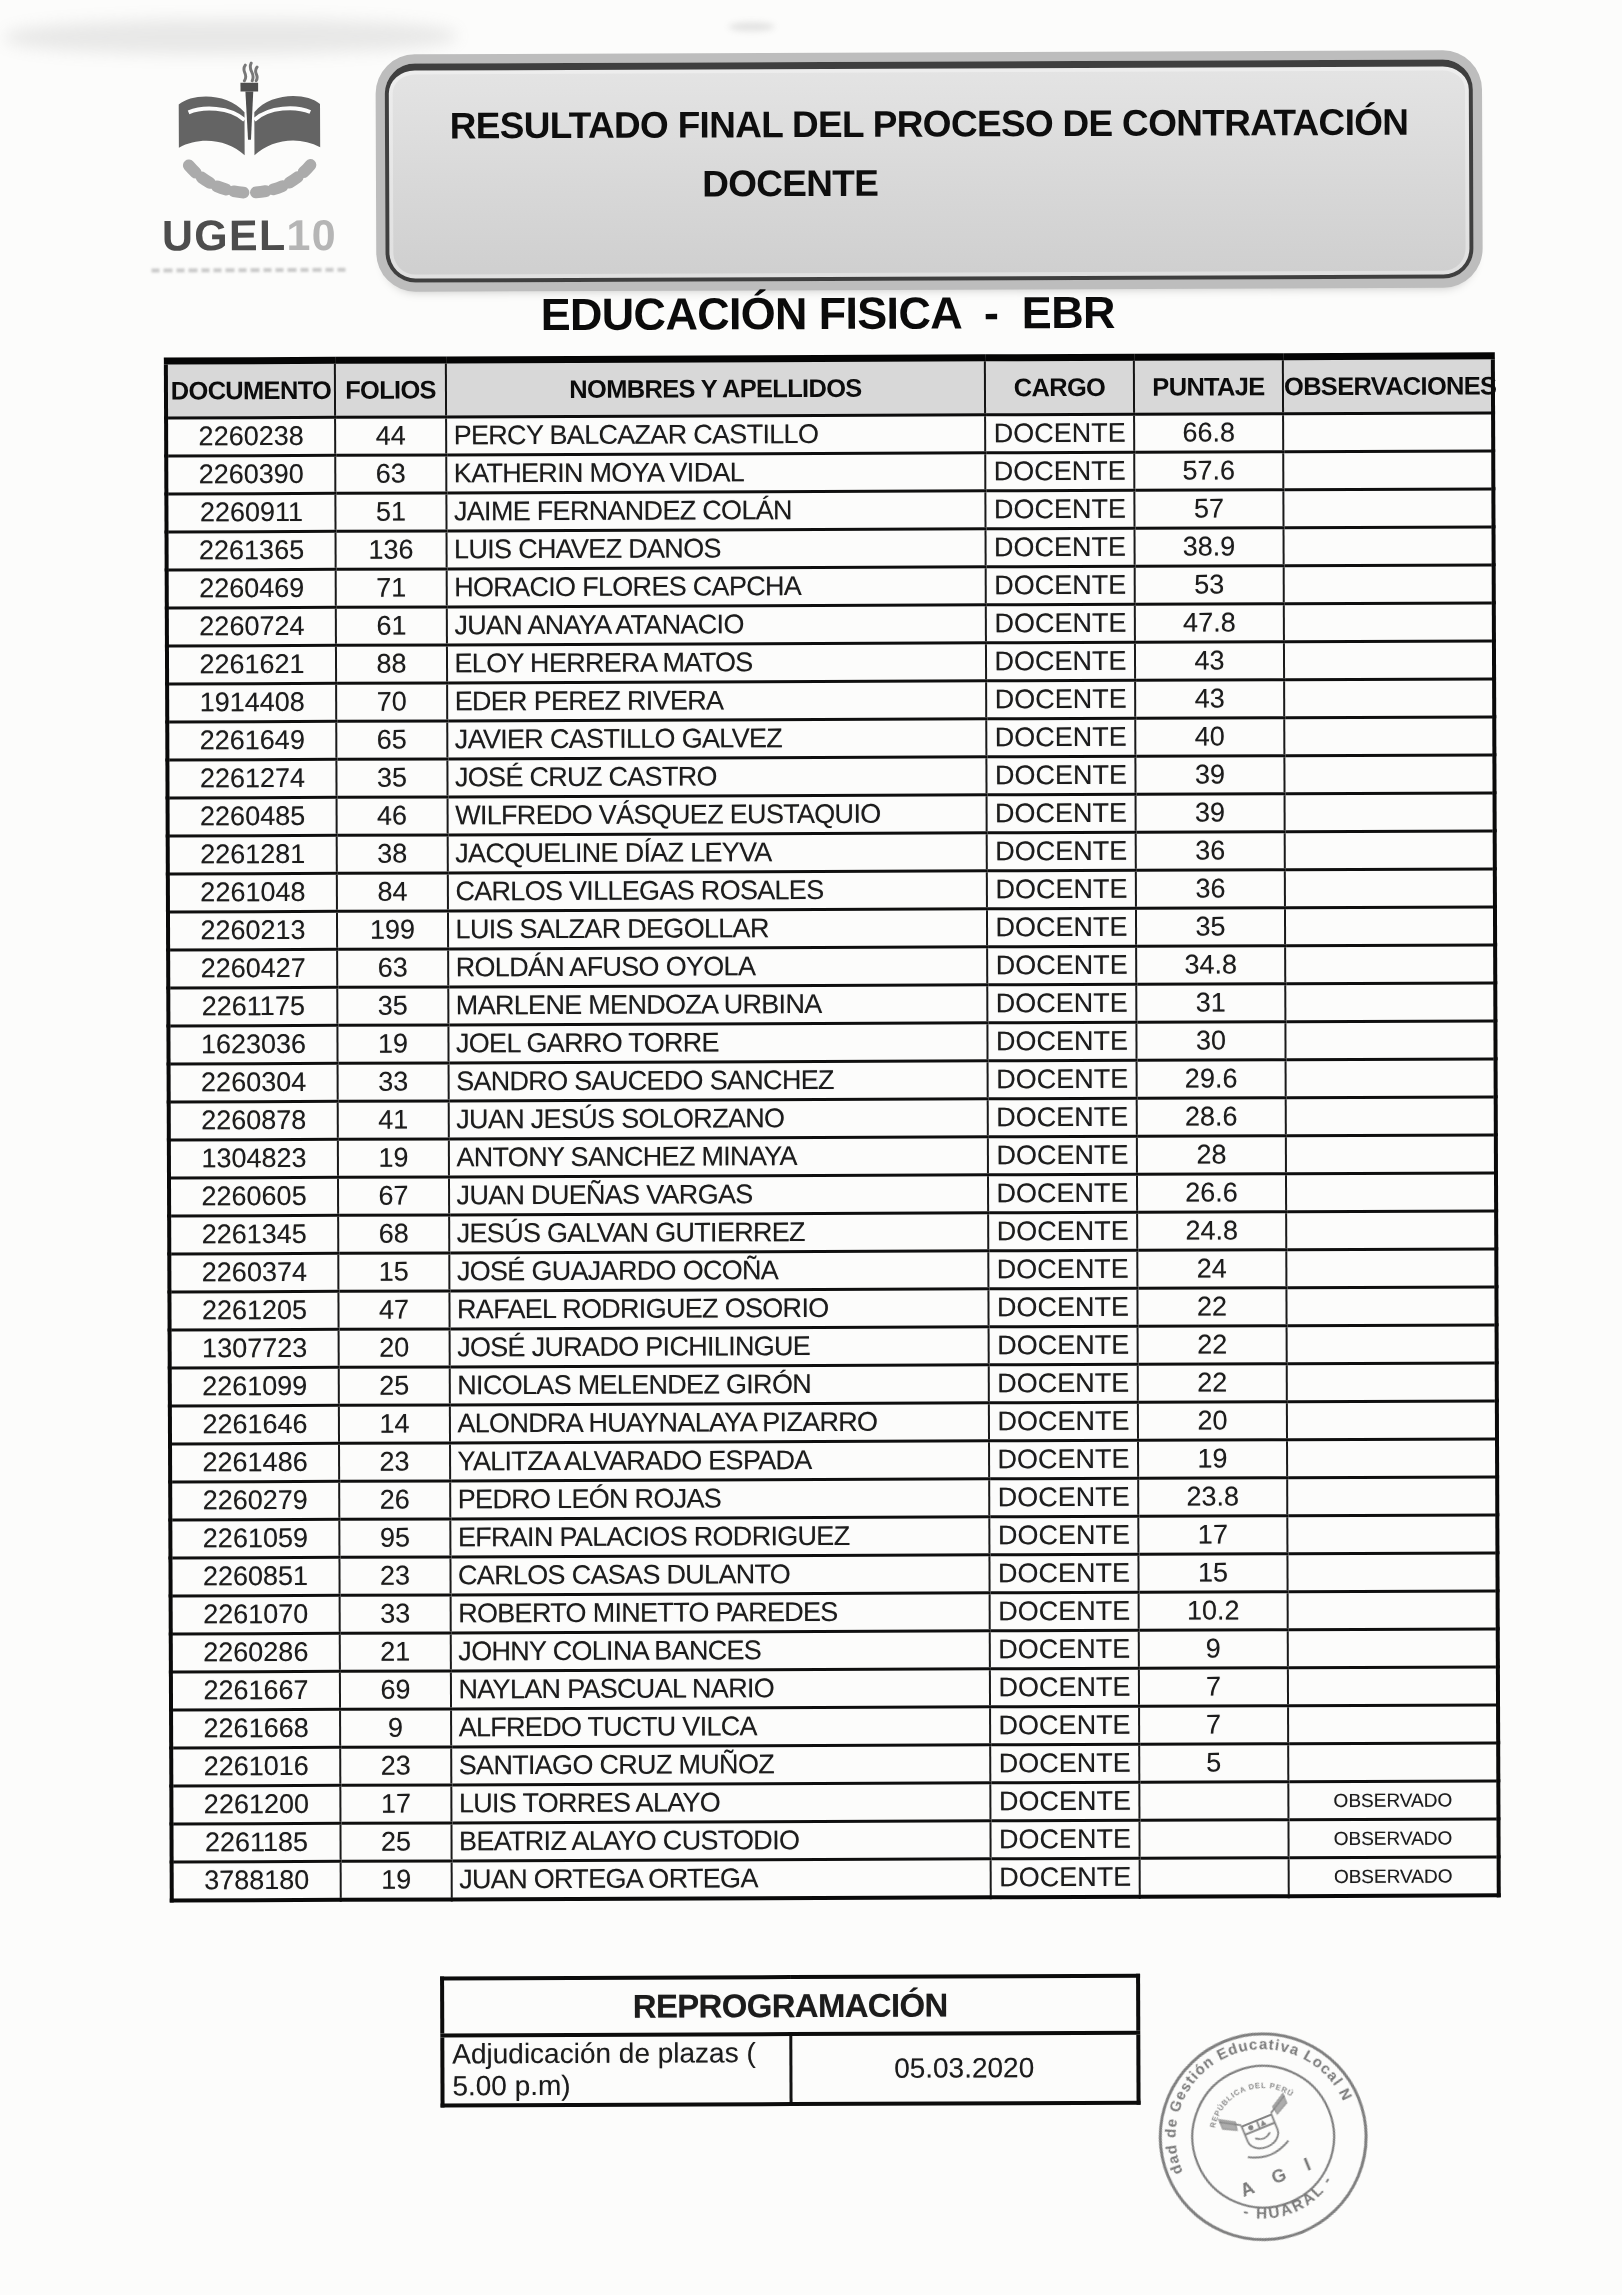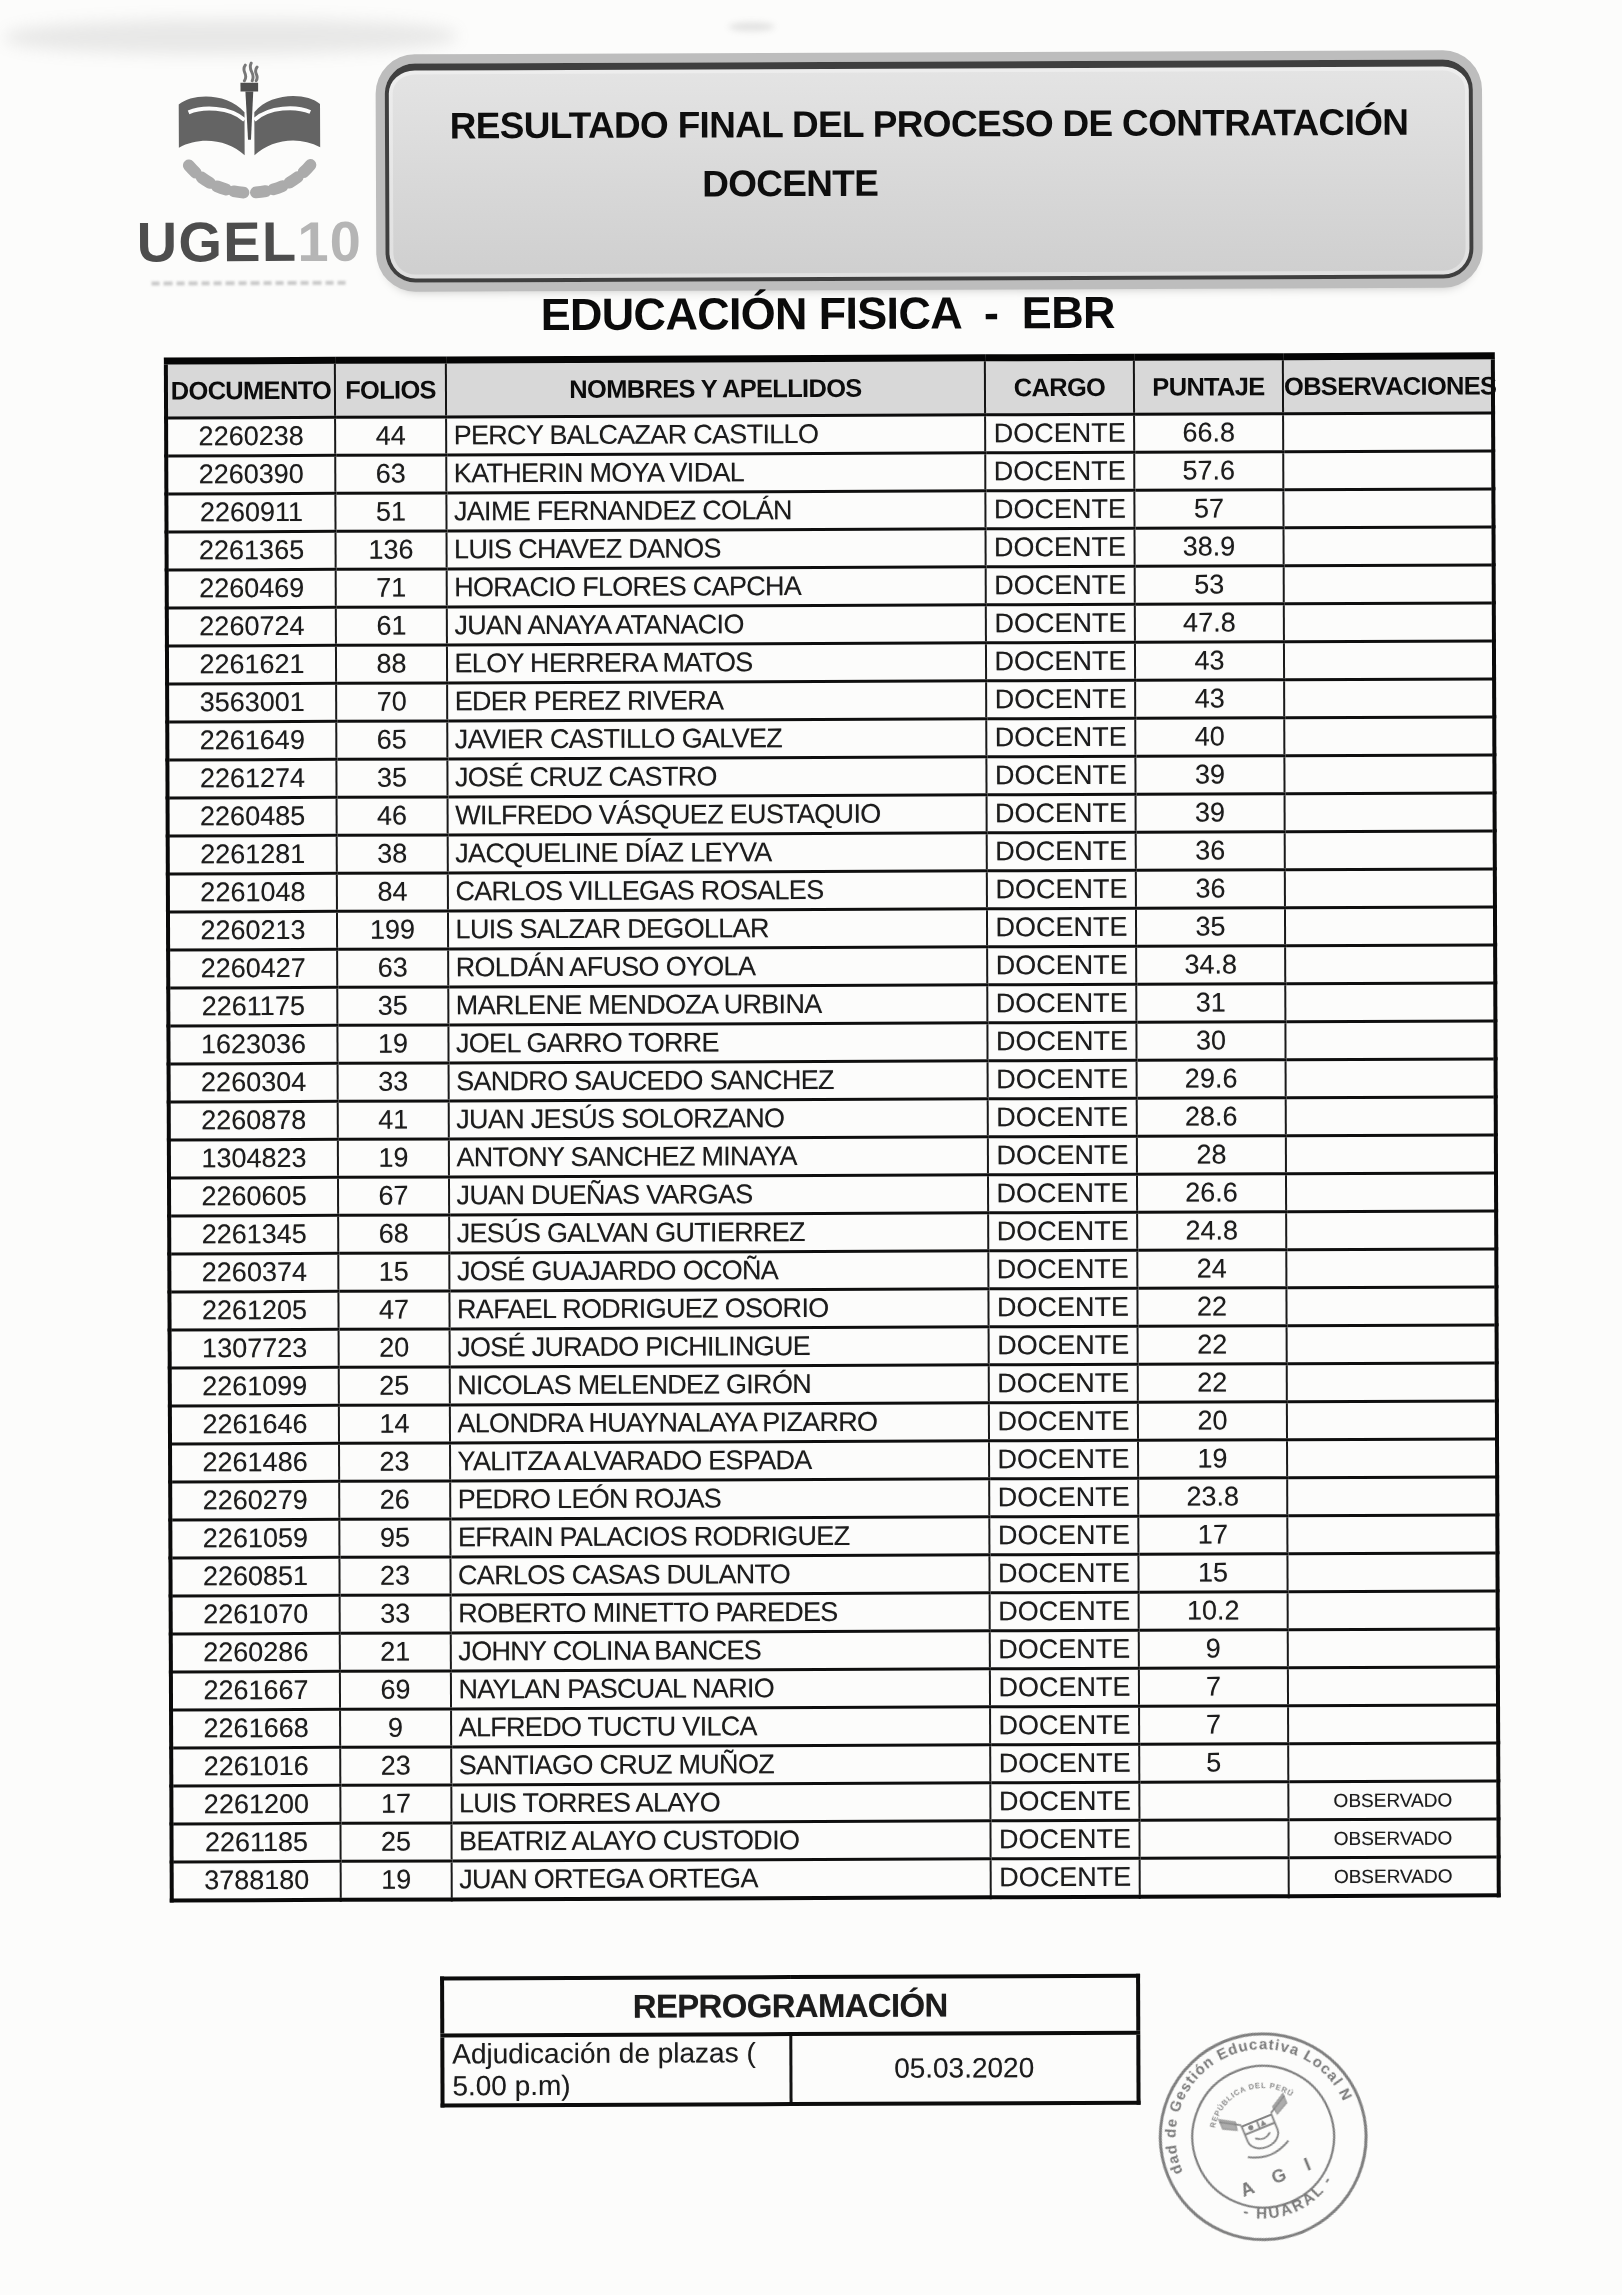--- a/index.html
+++ b/index.html
@@ -15,21 +15,21 @@
 
   
   .smudge1{position:absolute;left:7.9px;top:17px;width:452px;height:35px;background:#8f8f8f;
            opacity:.18;filter:blur(7.9px);border-radius:45%;}
   .smudge2{position:absolute;left:732px;top:22px;width:46px;height:9.2px;background:#8a8a8a;
            opacity:.22;filter:blur(3.3px);border-radius:50%;}
 
   
   .logo{position:absolute;left:139px;top:59px;width:226px;text-align:center;}
   .logo svg{display:block;margin:0 auto;width:209px;height:157px;}
-  .logo-text{font-weight:800;font-size:56px;letter-spacing:1.3px;line-height:1;margin-top:-3.9px;}
+  .logo-text{font-weight:800;font-size:43px;letter-spacing:1.3px;line-height:1;margin-top:-3.9px;}
   .logo-text .ugel{color:var(--logo-dark);}
   .logo-text .ten{color:var(--logo-light);}
   .logo-tagline{margin:10.5px auto 0;width:196px;height:4.6px;filter:blur(0.8px);opacity:.8;
     background:repeating-linear-gradient(90deg,#bdbdbd 0 8.5px,transparent 8.5px 12.4px);}
 
   
   .title-box{position:absolute;left:388px;top:62px;width:1088px;height:219px;box-sizing:border-box;
     border:4.6px solid var(--box-border);border-top-width:7.2px;border-radius:30px;
     background:linear-gradient(180deg,#e4e4e4 0%,#d7d7d7 60%,#cfcfcf 100%);
     box-shadow:0 0 0 9.2px #bdbdbd, 0 7.9px 10.5px rgba(0,0,0,.28), inset 0 0 0 3.9px rgba(255,255,255,.35);}
@@ -177,21 +177,21 @@
       <tr>
         <td class="c-doc">2261621</td>
         <td class="c-fol">88</td>
         <td class="c-nom">ELOY HERRERA MATOS</td>
         <td class="c-car">DOCENTE</td>
         <td class="c-pun">43</td>
         <td class="c-obs"></td>
       </tr>
 
       <tr>
-        <td class="c-doc">3563001</td>
+        <td class="c-doc">1914408</td>
         <td class="c-fol">70</td>
         <td class="c-nom">EDER PEREZ RIVERA</td>
         <td class="c-car">DOCENTE</td>
         <td class="c-pun">43</td>
         <td class="c-obs"></td>
       </tr>
 
       <tr>
         <td class="c-doc">2261649</td>
         <td class="c-fol">65</td>

